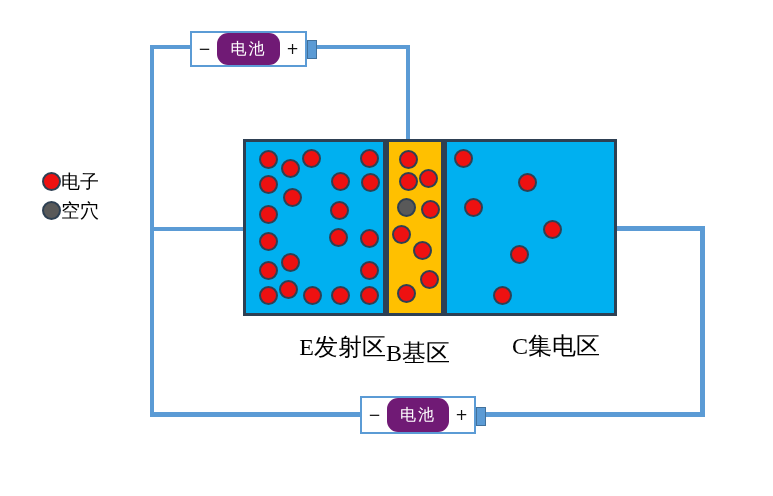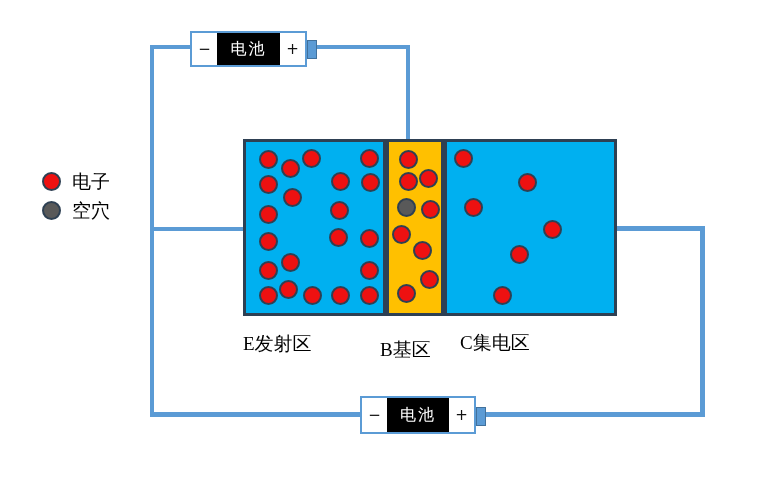--- a/index.html
+++ b/index.html
@@ -17,34 +17,34 @@
   .particle.gray { background:var(--hole-gray); }
   .battery {
     position:absolute; display:flex; align-items:stretch;
     background:#ffffff; border:2px solid var(--wire); box-sizing:border-box;
   }
   .bterm {
     flex:0 0 25px; display:flex; align-items:center; justify-content:center;
     font-size:15px; color:#111; font-family:"DejaVu Sans",sans-serif;
   }
   .blabel {
-    flex:1 1 auto; background:#000000; color:#ffffff; display:flex;
-    align-items:center; justify-content:center; font-size:16px; letter-spacing:2px;
+    flex:1 1 auto; background:#701a75; color:#ffffff; display:flex;
+    align-items:center; justify-content:center; font-size:16px; letter-spacing:2px;border-radius:11px;
   }
   .bnub {
     position:absolute; width:10px; height:19px; background:var(--wire);
     border:1px solid #41719C; box-sizing:border-box;
   }
   .legend { position:absolute; left:42px; top:172px; }
-  .legend-row { display:flex; align-items:center; gap:11px; height:19px; margin-bottom:10px; }
+  .legend-row { display:flex; align-items:center; height:19px; margin-bottom:10px; }
   .legend-dot { width:19px; height:19px; border-radius:50%; border:2px solid var(--border-dark); box-sizing:border-box; }
   .legend-dot.red { background:var(--electron-red); }
   .legend-dot.gray { background:var(--hole-gray); }
   .legend-text { font-size:19px; color:#000; line-height:19px; }
-  .region-label { position:absolute; font-size:19px; color:#000; text-align:left; white-space:nowrap; }
+  .region-label { position:absolute; font-size:24px; color:#000; text-align:right; white-space:nowrap; }
 </style>
 </head>
 <body>
 
 <div id="canvas">
 
   <div class="wire" style="left:150px;top:45px;width:42px;height:4px;"></div>
   <div class="wire" style="left:150px;top:45px;width:4px;height:372px;"></div>
   <div class="wire" style="left:152px;top:227px;width:93px;height:4px;"></div>
   <div class="wire" style="left:150px;top:412px;width:212px;height:5px;"></div>

